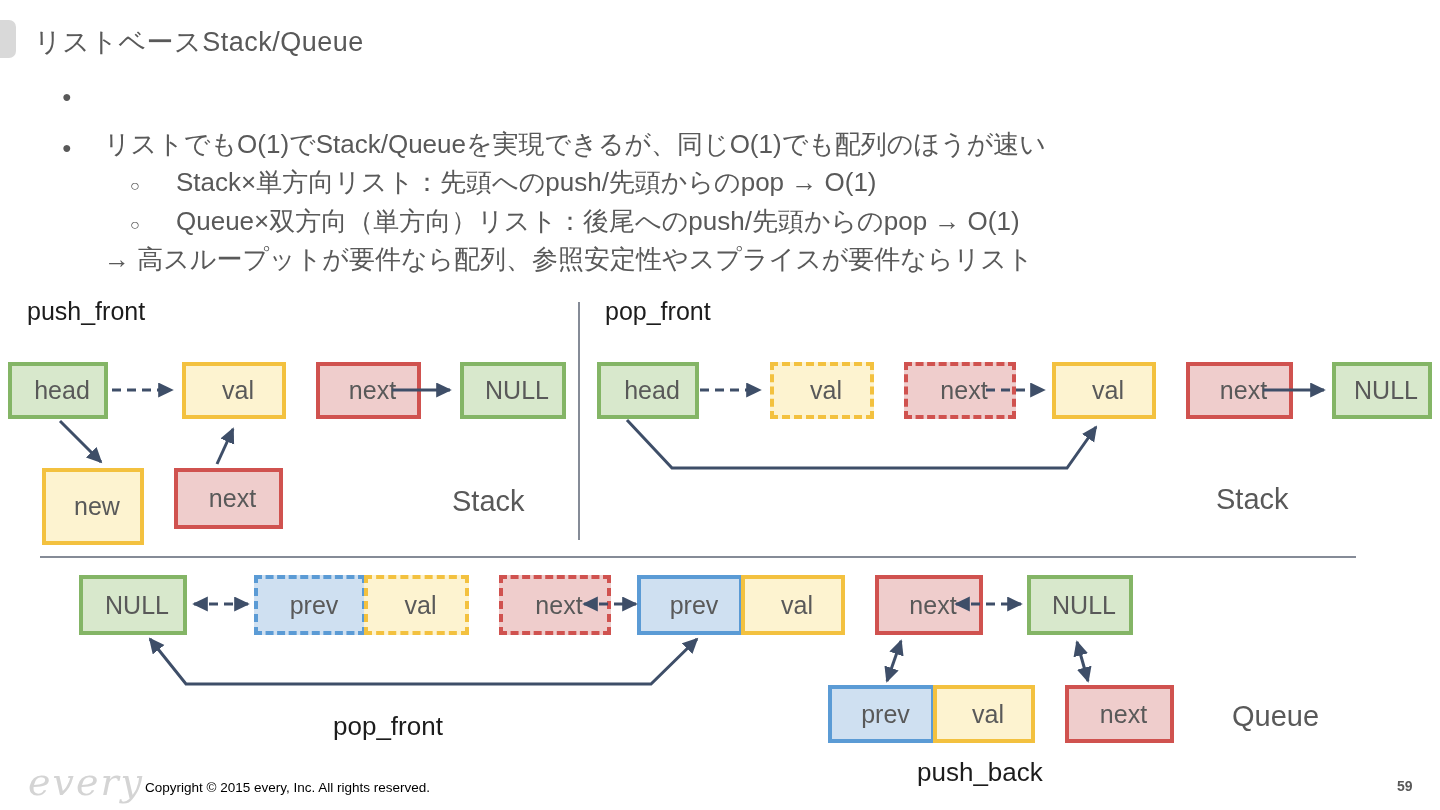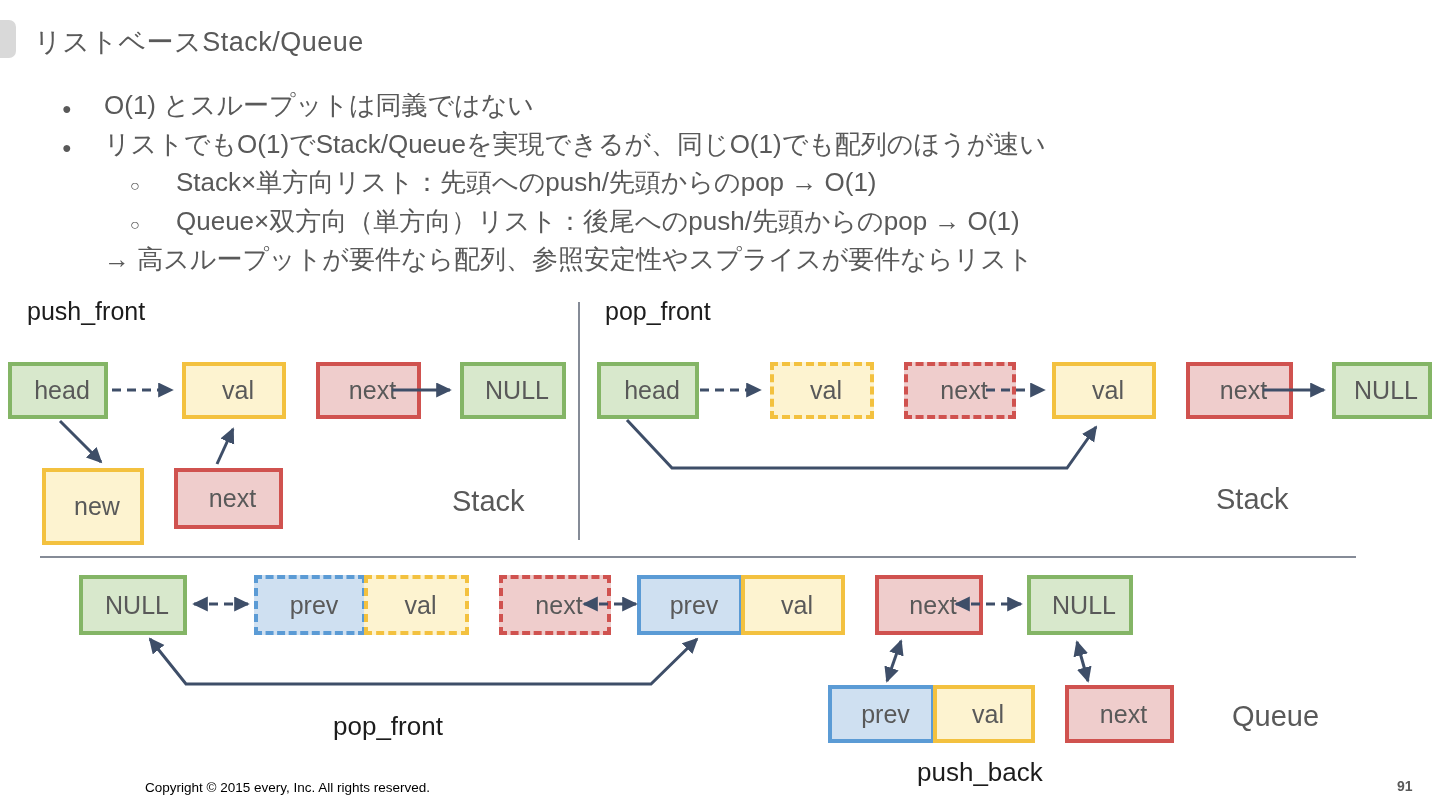--- a/index.html
+++ b/index.html
@@ -65,21 +65,20 @@
 <body>
 
 <div class="slide">
 
   <div class="title-tab"></div>
   <h1 class="slide-title">リストベースStack/Queue</h1>
 
   <div class="bullets">
     <div class="brow lvl1">
       <span class="mk">●</span>
-      <span class="btxt">O(1) とスループットは同義ではない</span>
     </div>
     <div class="brow lvl1">
       <span class="mk">●</span>
       <span class="btxt">リストでもO(1)でStack/Queueを実現できるが、同じO(1)でも配列のほうが速い</span>
     </div>
     <div class="brow lvl2">
       <span class="mk">○</span>
       <span class="btxt">Stack×単方向リスト：先頭へのpush/先頭からのpop → O(1)</span>
     </div>
     <div class="brow lvl2">
@@ -150,16 +149,17 @@
     <path class="arrow" d="M627,420 L672,468 L1067,468 L1096,427" marker-end="url(#ah)"></path>
 
     <path class="dasharrow" d="M194,604 H248" marker-start="url(#ahs)" marker-end="url(#ah)"></path>
     <path class="dasharrow" d="M584,604 H636" marker-start="url(#ahs)" marker-end="url(#ah)"></path>
     <path class="dasharrow" d="M956,604 H1021" marker-start="url(#ahs)" marker-end="url(#ah)"></path>
     <path class="arrow" d="M697,639 L651,684 L186,684 L150,639" marker-start="url(#ahs)" marker-end="url(#ah)"></path>
     <path class="arrow" d="M901,641 L887,681" marker-start="url(#ahs)" marker-end="url(#ah)"></path>
     <path class="arrow" d="M1077,642 L1088,681" marker-start="url(#ahs)" marker-end="url(#ah)"></path>
   </svg>
 
+  <div class="logo">every</div>
   <div class="copyright">Copyright © 2015 every, Inc. All rights reserved.</div>
-  <div class="pagenum">91</div>
+  <div class="pagenum">59</div>
 
 </div>
 
 </body></html>

